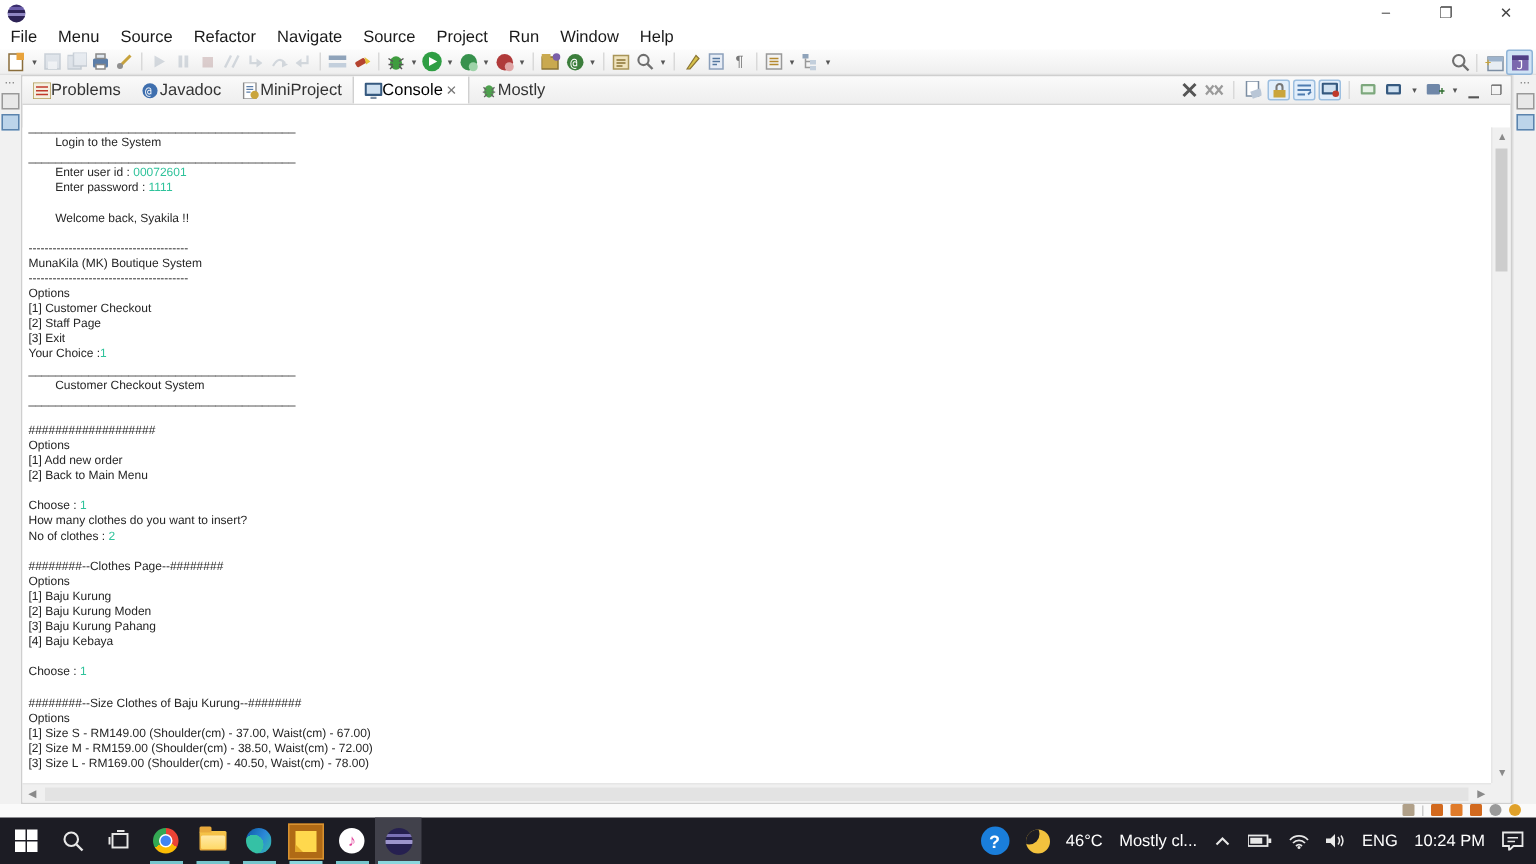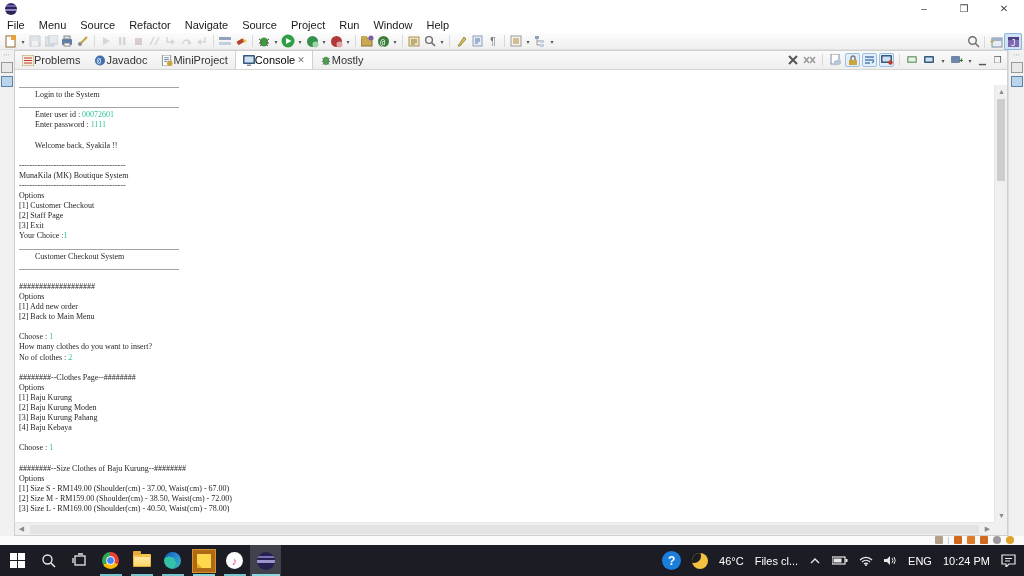--- a/index.html
+++ b/index.html
@@ -50,21 +50,21 @@
   .ct{width:15px;height:14px;display:flex;align-items:center;justify-content:center;box-sizing:border-box}
   .ct.hl{background:#e2eefb;border:1px solid #9dbfe0;border-radius:2px}
   .mini{color:#555;font-size:9px;width:13px;text-align:center}
 
   
   #status-line{position:absolute;left:0;top:19px;right:14px;height:14px;font-size:11px;color:#000;
     white-space:nowrap;overflow:hidden;padding:1px 0 0 4px;background:#fff}
 
   
   #console-body{position:absolute;left:0;top:34px;right:13px;bottom:13px;overflow:hidden;background:#fff}
-  #console-lines{font-family:Liberation Serif, serif;font-size:8px;line-height:10.1px;
+  #console-lines{font-family:Liberation Sans, sans-serif;font-size:8px;line-height:10.1px;
     color:#262626;white-space:pre;padding-left:4px;margin-top:-5px}
   .cline{height:10.1px}
   .in{color:#2fc39b}
 
   
   #vscroll{position:absolute;top:34px;right:0;width:13px;bottom:13px;background:#f0f0f0;border-left:1px solid #e6e6e6;box-sizing:border-box}
   #vthumb{position:absolute;left:2px;right:2px;top:14px;height:82px;background:#cdcdcd}
   #hscroll{position:absolute;left:0;right:13px;bottom:0;height:13px;background:#f0f0f0;border-top:1px solid #e6e6e6;
     box-sizing:border-box;display:flex;align-items:center}
   #hthumb{flex:1;height:9px;margin:0 2px;background:#e3e3e3}
@@ -526,21 +526,21 @@
     <span class="eclipse-app"></span>
       <span class="runline"></span>
   </div>
 
   <div id="tray">
     <span style="width:19px;height:19px;border-radius:50%;background:#1a7edb;display:flex;align-items:center;justify-content:center;font-weight:bold;font-size:12px;color:#fff">?</span>
     <span style="width:16px;height:16px;border-radius:50%;background:#f2c23e;position:relative;overflow:hidden">
         <span style="position:absolute;left:-5px;top:-4px;width:14px;height:14px;border-radius:50%;background:#1c1c24"></span>
       </span>
     <span>46°C</span>
-    <span>Files cl...</span>
+    <span>Mostly cl...</span>
     <svg width="12" height="8">
         <polyline points="2,6 6,2 10,6" fill="none" stroke="#e8e8e8" stroke-width="1.4"></polyline>
       </svg>
     <svg width="16" height="9">
         <rect x="0" y="1" width="13" height="7" fill="none" stroke="#e8e8e8" stroke-width="1.2"></rect>
         <rect x="13.5" y="3" width="2" height="3" fill="#e8e8e8"></rect>
         <rect x="1.5" y="2.5" width="8" height="4" fill="#e8e8e8"></rect>
       </svg>
     <svg width="14" height="10">
         <path d="M1 4 a8 8 0 0 1 12 0 M3 6 a5.5 5.5 0 0 1 8 0 M5 8 a3 3 0 0 1 4 0" fill="none" stroke="#e8e8e8" stroke-width="1.2"></path>

